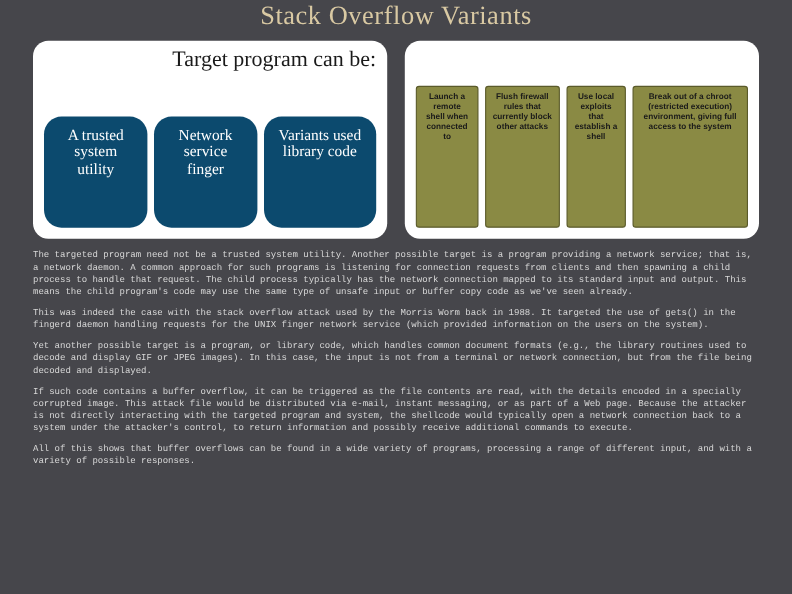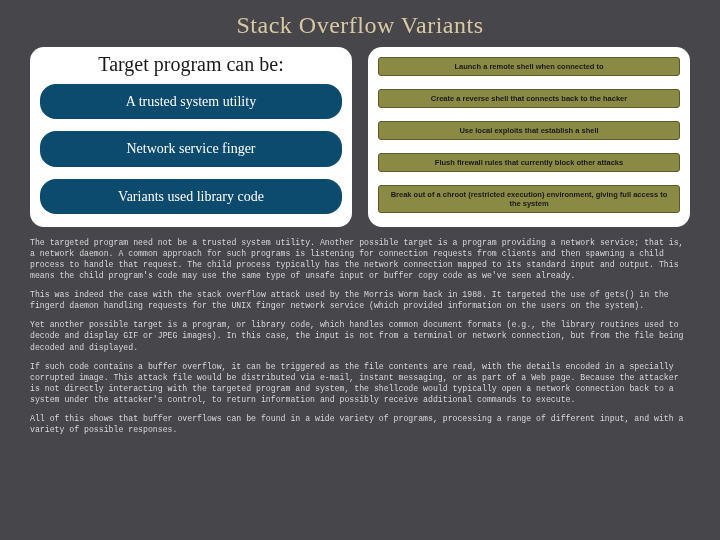--- a/index.html
+++ b/index.html
@@ -7,21 +7,21 @@
     width: 720px;
     height: 540px;
     background: #46464b;
     font-family: Georgia, 'Times New Roman', serif;
     color: #1a1a1a;
     overflow: hidden;
   }
   .slide {
     width: 100%;
     height: 100%;
-    padding: 12px 30px 12px 30px;
+    padding: 2px 30px 12px 30px;
   }
   .title {
     text-align: center;
     font-size: 24px;
     color: #d9c9a3;
     font-weight: normal;
     margin-bottom: 8px;
     letter-spacing: 0.5px;
   }
   .panels {
@@ -32,33 +32,34 @@
   .panel {
     flex: 1;
     background: #ffffff;
     border-radius: 14px;
     padding: 6px 10px 10px 10px;
     display: flex;
     flex-direction: column;
     min-height: 180px;
   }
   .panel-heading {
-    text-align: center;
+    text-align: right;
     font-size: 20px;
     font-weight: normal;
     color: #1a1a1a;
     margin-bottom: 6px;
     line-height: 1.1;
   }
   .items {
     display: flex;
-    flex-direction: column;
+    flex-direction: row;
     gap: 6px;
     flex: 1;
     justify-content: space-around;
+    margin-top: 35px;
   }
   .pill-dark {
     background: #0c4a6e;
     border-radius: 16px;
     padding: 10px 12px;
     color: #ffffff;
     text-align: center;
     font-size: 14px;
     line-height: 1.1;
   }
@@ -96,23 +97,22 @@
       <div class="items">
         <div class="pill-dark">A trusted system utility</div>
         <div class="pill-dark">Network service finger</div>
         <div class="pill-dark">Variants used library code</div>
       </div>
     </div>
 
     <div class="panel">
       <div class="items">
         <div class="pill-olive">Launch a remote shell when connected to</div>
-        <div class="pill-olive">Create a reverse shell that connects back to the hacker</div>
+        <div class="pill-olive">Flush firewall rules that currently block other attacks</div>
         <div class="pill-olive">Use local exploits that establish a shell</div>
-        <div class="pill-olive">Flush firewall rules that currently block other attacks</div>
         <div class="pill-olive">Break out of a chroot (restricted execution) environment, giving full access to the system</div>
       </div>
     </div>
 
   </div>
 
   <p class="para">The targeted program need not be a trusted system utility. Another possible target is a program providing a network service; that is, a network daemon. A common approach for such programs is listening for connection requests from clients and then spawning a child process to handle that request. The child process typically has the network connection mapped to its standard input and output. This means the child program's code may use the same type of unsafe input or buffer copy code as we've seen already.</p>
   <p class="para">This was indeed the case with the stack overflow attack used by the Morris Worm back in 1988. It targeted the use of gets() in the fingerd daemon handling requests for the UNIX finger network service (which provided information on the users on the system).</p>
   <p class="para">Yet another possible target is a program, or library code, which handles common document formats (e.g., the library routines used to decode and display GIF or JPEG images). In this case, the input is not from a terminal or network connection, but from the file being decoded and displayed.</p>
   <p class="para">If such code contains a buffer overflow, it can be triggered as the file contents are read, with the details encoded in a specially corrupted image. This attack file would be distributed via e-mail, instant messaging, or as part of a Web page. Because the attacker is not directly interacting with the targeted program and system, the shellcode would typically open a network connection back to a system under the attacker's control, to return information and possibly receive additional commands to execute.</p>

